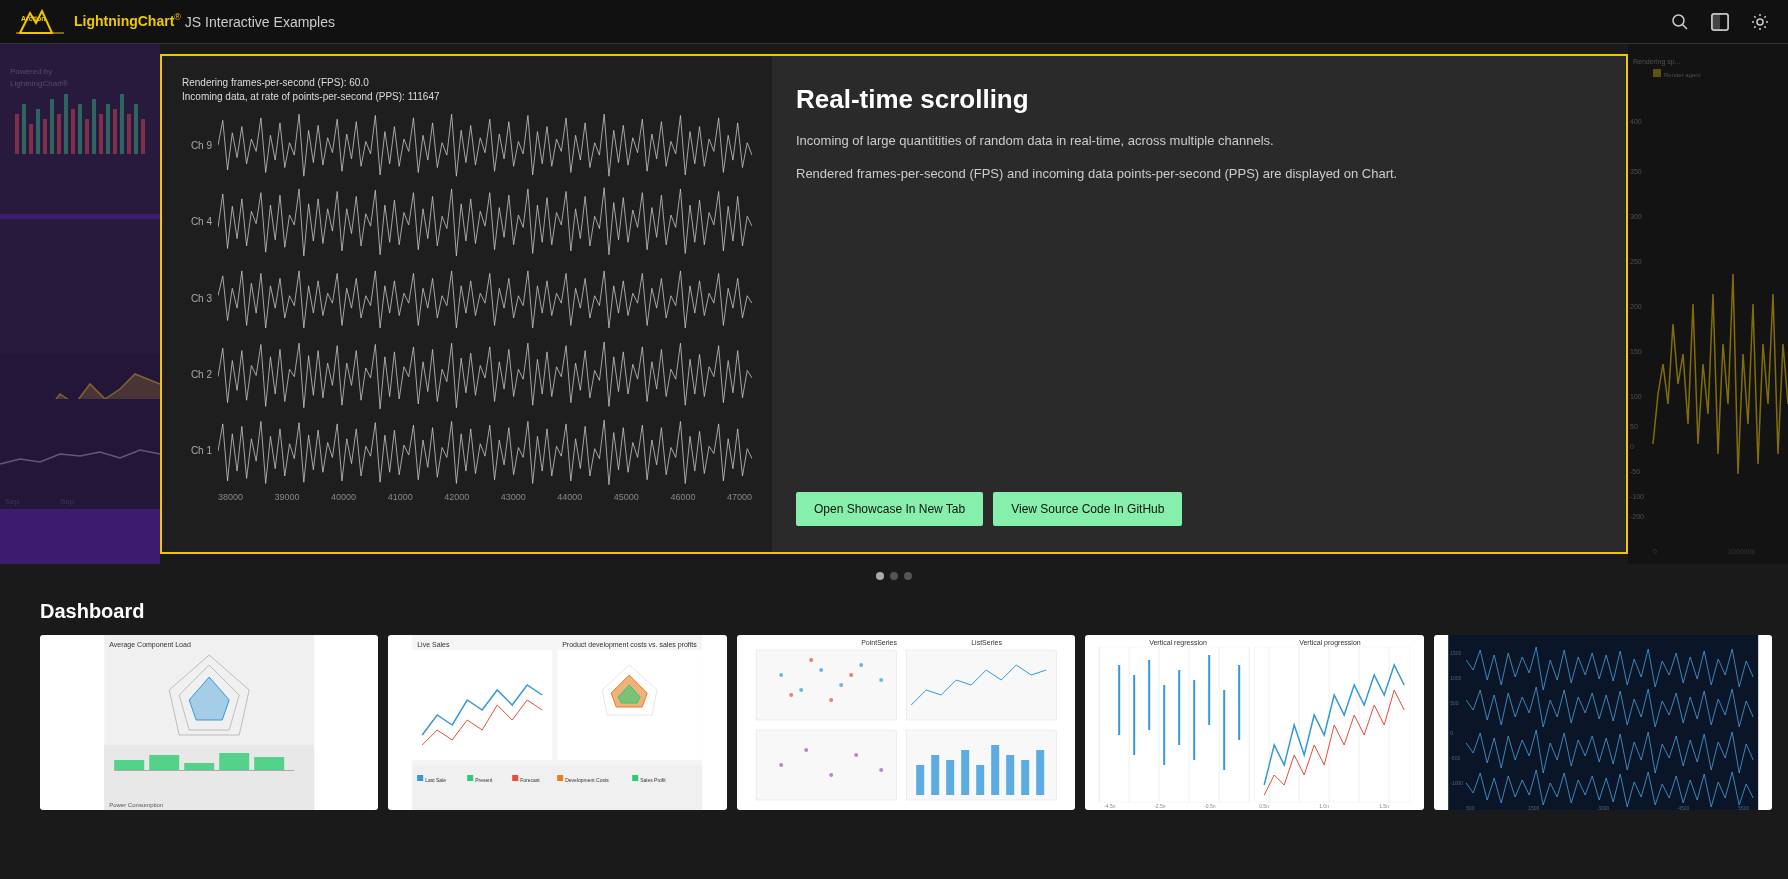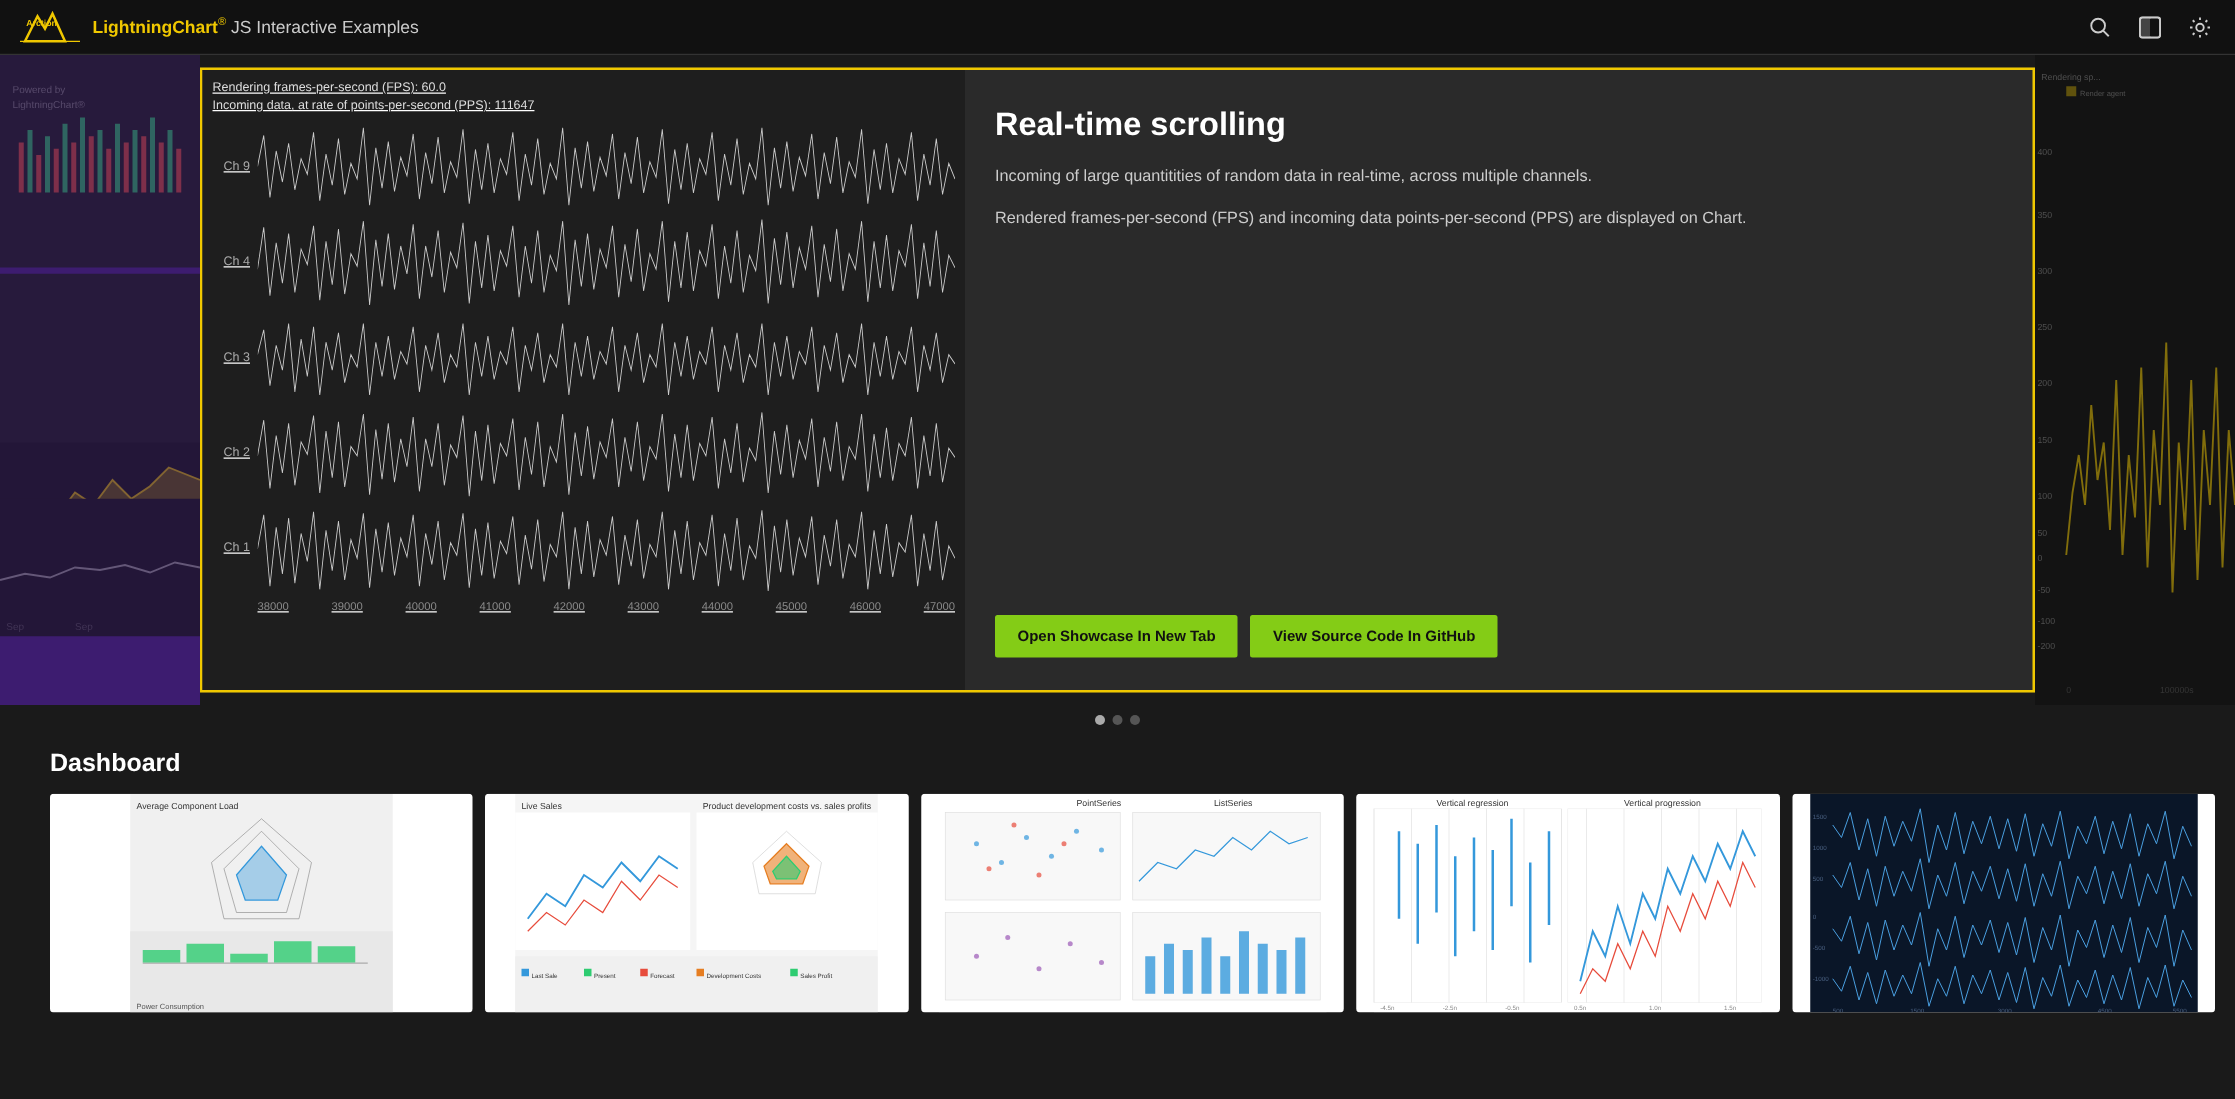--- a/index.html
+++ b/index.html
@@ -80,24 +80,23 @@
 
     .featured-content {
       display: flex;
       flex: 1;
     }
 
     
     .chart-area {
       flex: 0 0 610px;
       background: #1e1e1e;
-      padding: 8px;
+      padding: 20px;
       position: relative;
       overflow: hidden;
-      text-decoration: underline;
     }
 
     .chart-stats {
       color: #ddd;
       font-size: 10px;
       margin-bottom: 4px;
       line-height: 1.4;
     }
 
     .chart-channels {
@@ -163,26 +162,26 @@
     }
 
     .featured-buttons {
       display: flex;
       gap: 10px;
       margin-top: auto;
       padding-bottom: 10px;
     }
 
     .btn-yellow {
-      background: #84cc16;
+      background: #86efac;
       color: #111;
       border: none;
       padding: 10px 18px;
       font-size: 12px;
-      font-weight: bold;
+      font-weight: normal;
       cursor: pointer;
       border-radius: 2px;
     }
 
     
     .dot-indicator {
       display: flex;
       justify-content: center;
       padding: 8px 0;
       gap: 6px;

